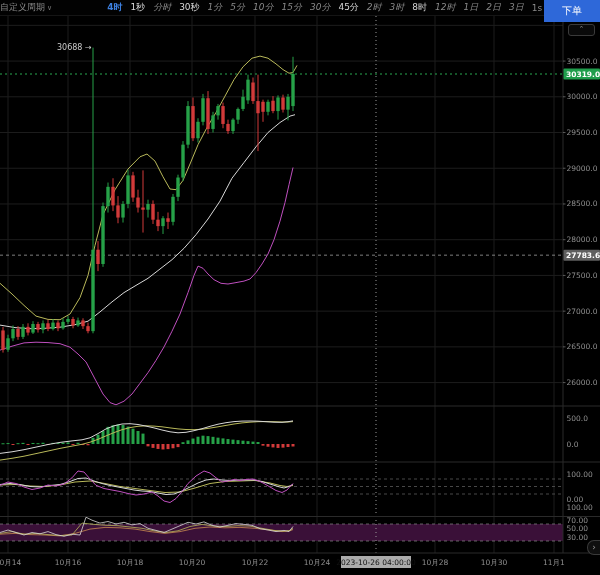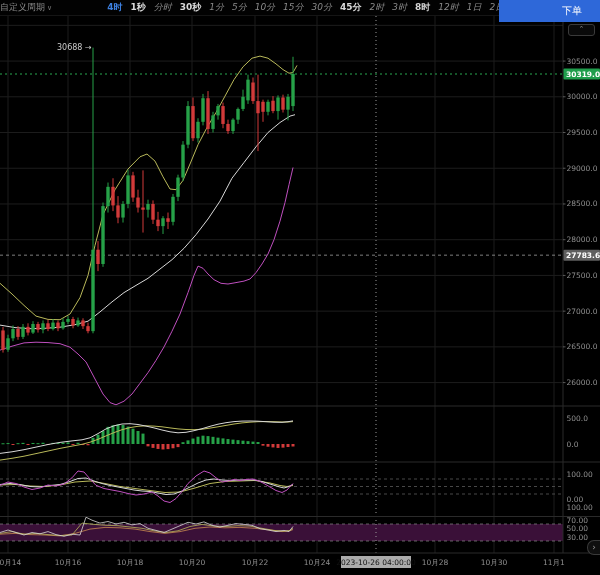--- a/index.html
+++ b/index.html
@@ -4,28 +4,28 @@
 <style>
   html,body{margin:0;padding:0;background:#000;}
   body{width:600px;height:575px;position:relative;overflow:hidden;
        font-family:"DejaVu Sans","Liberation Sans",sans-serif;}
   #toolbar{position:absolute;top:0;left:0;width:600px;height:16px;background:#020202;
            display:flex;align-items:center;gap:8px;box-sizing:border-box;
            font-size:9px;color:#8a8a8a;z-index:5;border-bottom:1px solid #151515;}
   .tb-item{white-space:nowrap;cursor:pointer;}
   #periods{display:flex;gap:8px;margin-left:47px;}
   .p-selected{color:#3d80e0;font-weight:bold;}
-  .p-pinned{color:#d9d9d9;font-weight:bold;}
+  .p-pinned{color:#d9d9d9;font-weight:normal;}
   .p-normal{color:#8a8a8a;font-style:italic;}
   .caret{color:#777;font-size:7px;margin-left:2px;}
   #tb-right{display:flex;align-items:center;gap:7px;margin-left:auto;margin-right:64px;}
   .sep{width:1px;height:10px;background:#333;}
   .icon{display:inline-flex;align-items:center;color:#999;}
   #order-btn{position:absolute;top:0;right:0;width:56px;height:22px;background:#2e68d9;
-             color:#fff;font-size:10px;line-height:22px;text-align:center;z-index:7;cursor:pointer;padding-left:45px;}
+             color:#fff;font-size:10px;line-height:22px;text-align:center;z-index:7;cursor:pointer;}
   #collapse-btn{position:absolute;left:568px;top:24px;width:25px;height:10px;border:1px solid #3a3a3a;
                 border-radius:3px;color:#888;font-size:7px;line-height:8px;text-align:center;
                 background:#0a0a0a;z-index:4;cursor:pointer;}
   #expand-btn{position:absolute;left:587px;top:540px;width:12px;height:13px;border:1px solid #3a3a3a;
               border-right:none;border-radius:7px 0 0 7px;color:#999;font-size:9px;line-height:12px;
               text-align:center;background:#0f0f0f;z-index:4;cursor:pointer;}
   #chart{position:absolute;top:16px;left:0;z-index:1;}
   svg text{font-family:"DejaVu Sans","Liberation Sans",sans-serif;}
 </style>
 </head>

